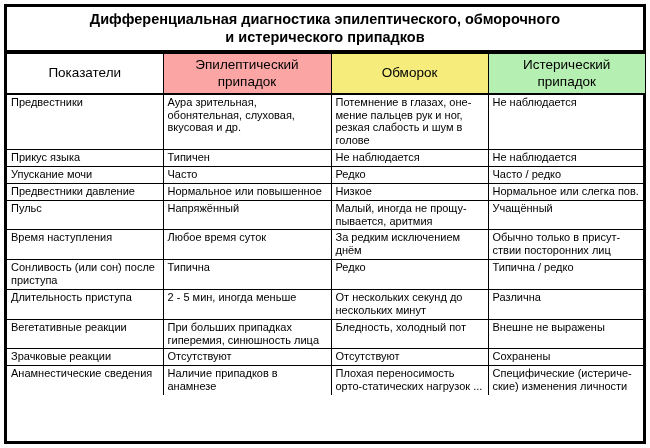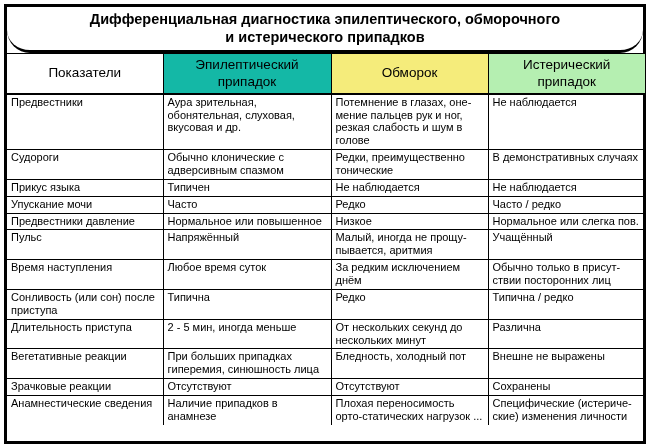--- a/index.html
+++ b/index.html
@@ -16,21 +16,20 @@
     border: 3px solid #000;
     background: #fff;
   }
   .title-box {
     border-bottom: 3px solid #000;
     text-align: center;
     padding: 3px 10px 4px;
     font-size: 14.5px;
     font-weight: bold;
     line-height: 1.25;
-    border-radius: 23px;
   }
   table.diag {
     width: 100%;
     border-collapse: collapse;
     table-layout: fixed;
   }
   table.diag th, table.diag td {
     border: 1px solid #000;
     padding: 1px 4px 2px;
     font-size: 11px;
@@ -66,37 +65,31 @@
   <table class="diag">
     <colgroup>
       <col style="width:156px">
       <col style="width:168px">
       <col style="width:157px">
       <col style="width:157px">
     </colgroup>
     <thead>
       <tr>
           <th style="background-color: rgb(255, 255, 255);">Показатели</th>
-          <th style="background-color: #14b8a6;">Эпилептический припадок</th>
+          <th style="background-color: #fca5a5;">Эпилептический припадок</th>
           <th style="background-color: rgb(245, 236, 123); margin-top: 31px;">Обморок</th>
           <th style="background-color: rgb(181, 239, 177); text-align: center;">Истерический припадок</th>
         </tr>
     </thead>
     <tbody>
         <tr>
           <td>Предвестники</td>
           <td>Аура зрительная, обонятельная, слуховая, вкусовая и др.</td>
           <td>Потемнение в глазах, оне-мение пальцев рук и ног, резкая слабость и шум в голове</td>
           <td>Не наблюдается</td>
-        </tr>
-        <tr>
-          <td>Судороги</td>
-          <td>Обычно клонические с адверсивным спазмом</td>
-          <td>Редки, преимущественно тонические</td>
-          <td>В демонстративных случаях</td>
         </tr>
         <tr>
           <td>Прикус языка</td>
           <td>Типичен</td>
           <td>Не наблюдается</td>
           <td>Не наблюдается</td>
         </tr>
         <tr>
           <td>Упускание мочи</td>
           <td>Часто</td>

